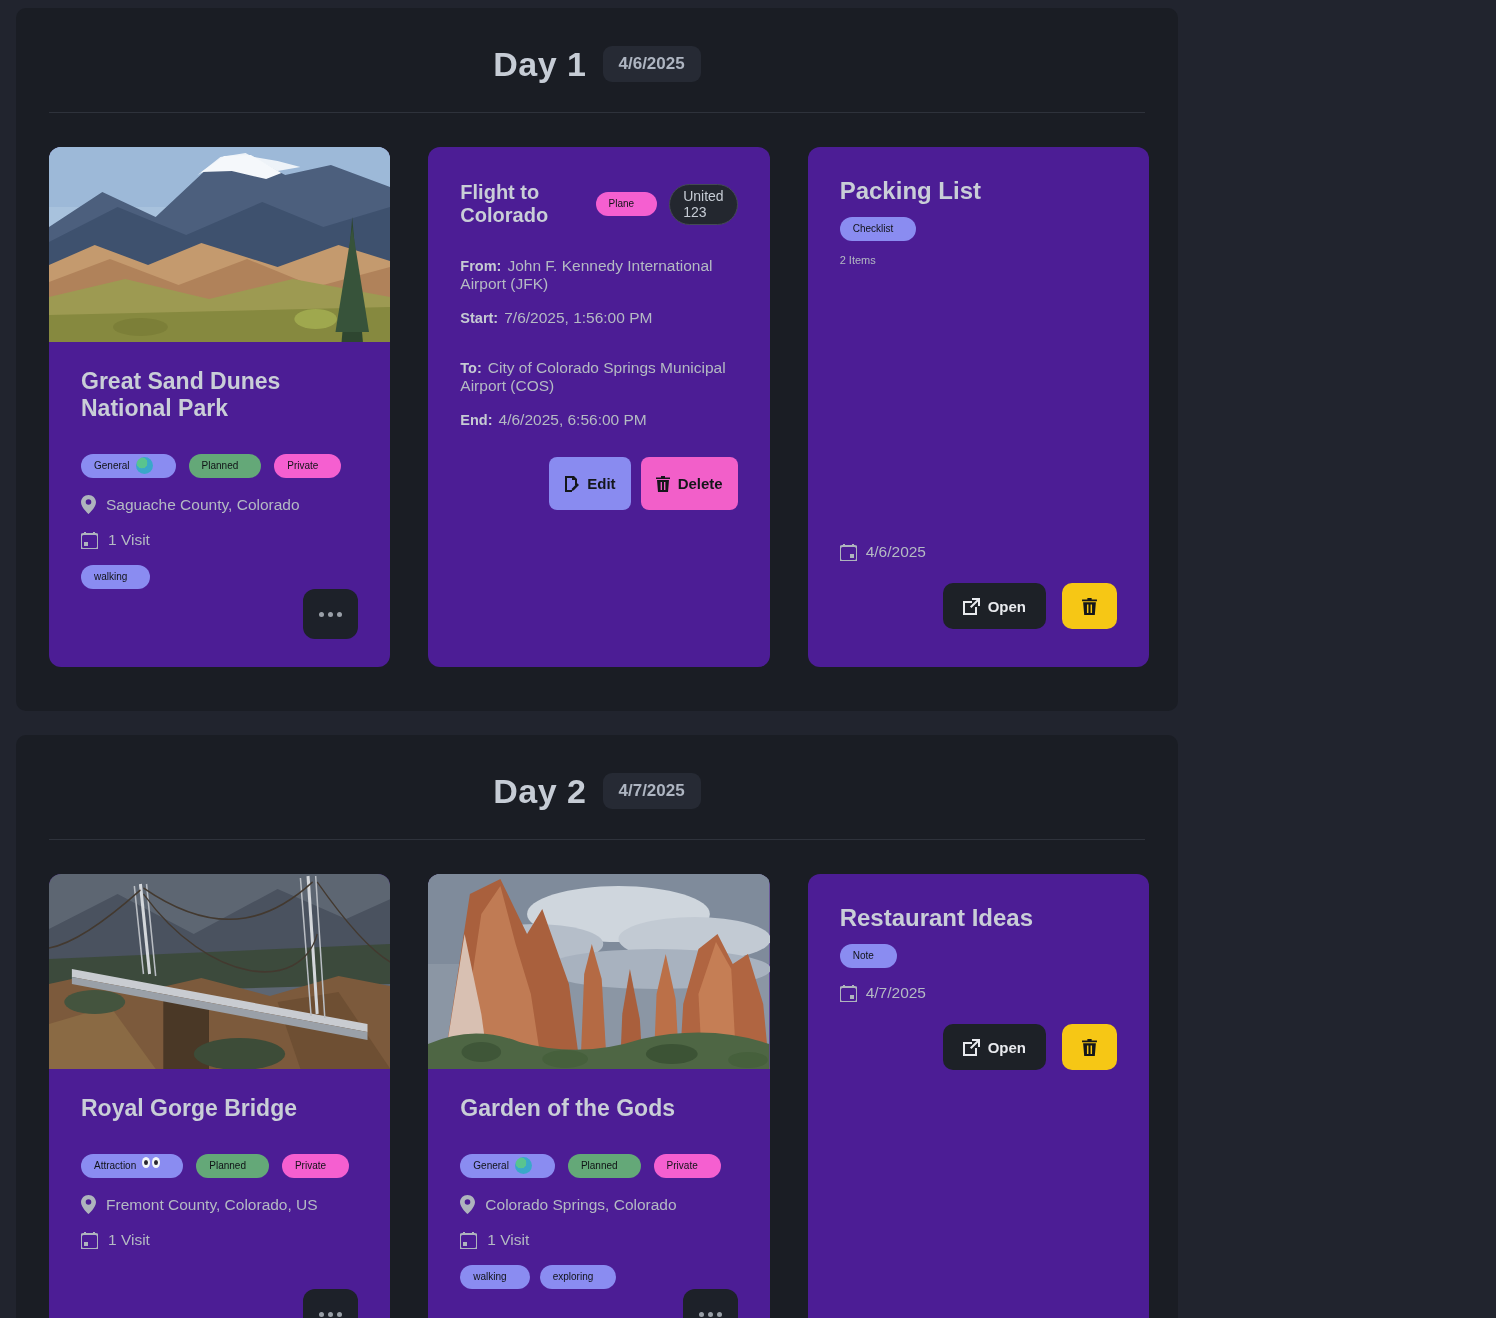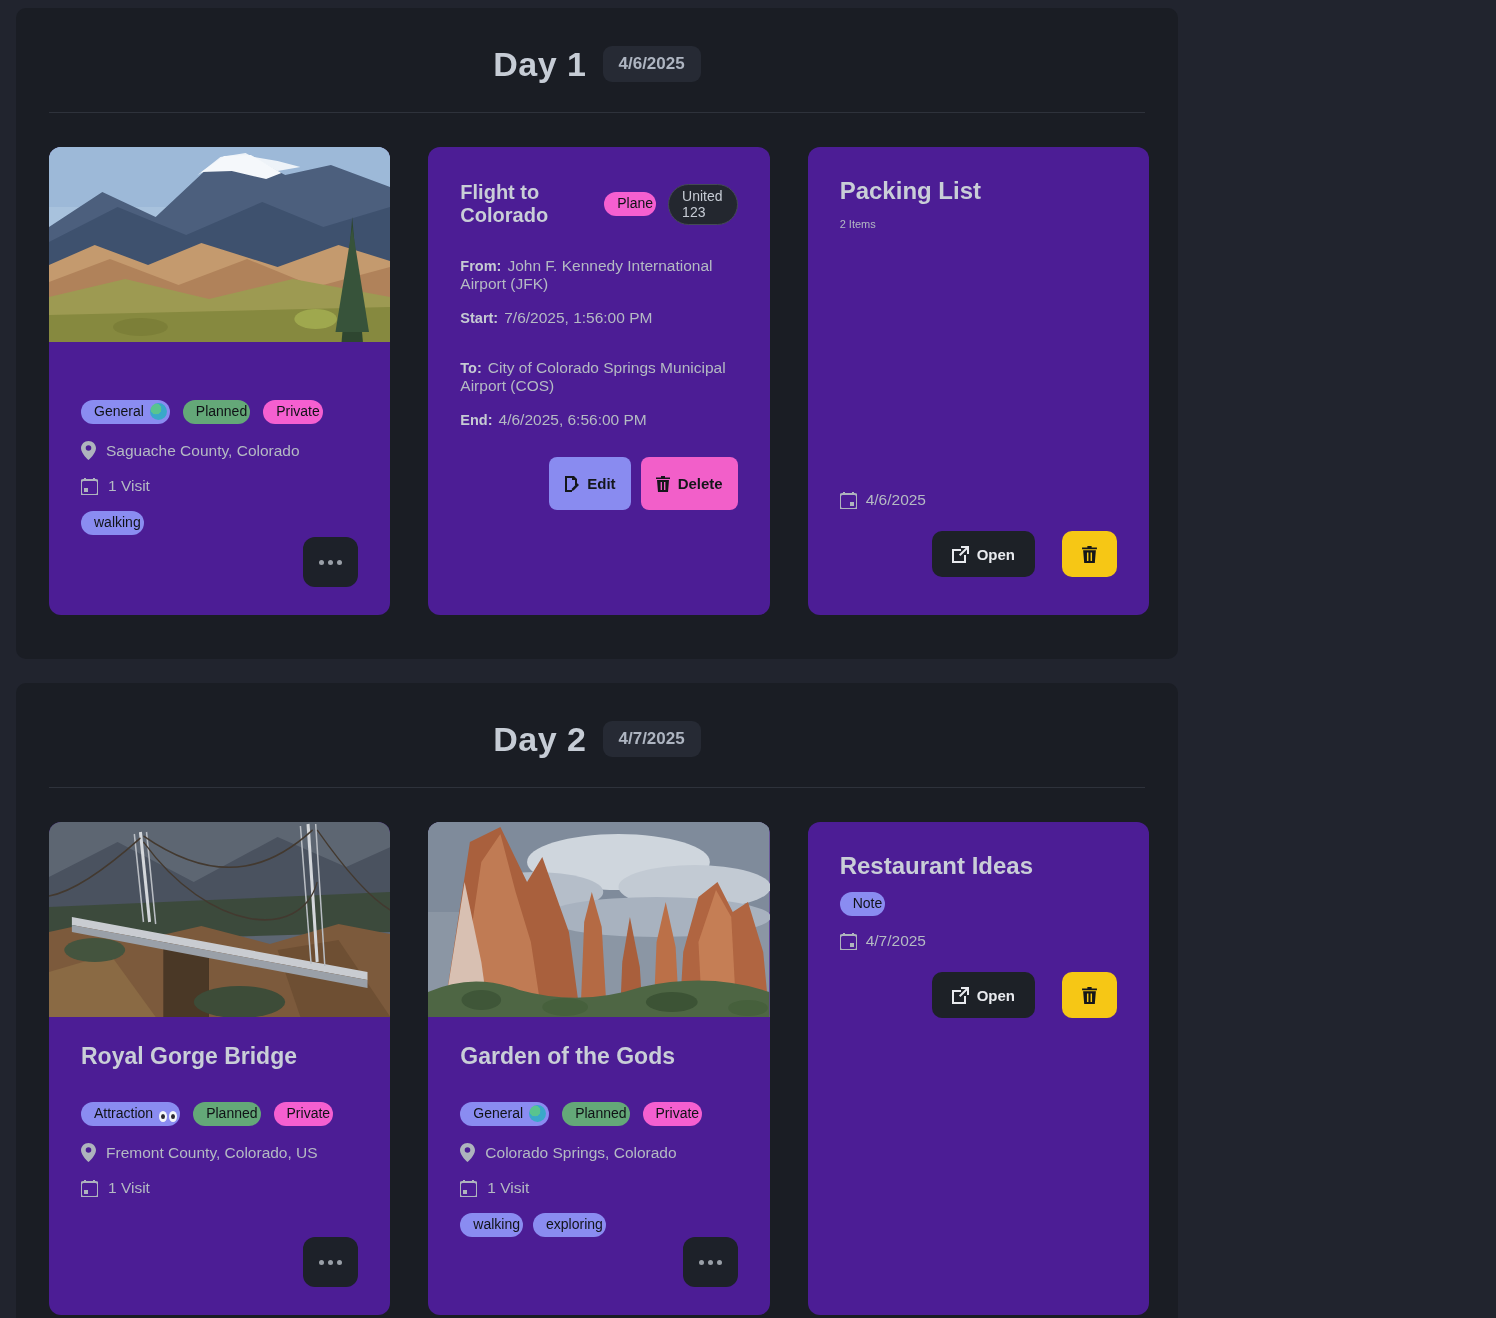--- a/index.html
+++ b/index.html
@@ -43,23 +43,23 @@
   }
 
   
   .photo { height:195px; width:100%; display:block; }
   .photo svg { display:block; width:100%; height:195px; }
   .place-body { padding:26px 32px 28px 32px; display:flex; flex-direction:column; flex:1; }
   .card-title { font-size:23px; font-weight:bold; color:#c9ced7; }
   .title-lg { font-size:24px; }
   .tag-row { display:flex; gap:13px; margin-top:32px; flex-wrap:wrap; }
   .pill {
-    display:inline-flex; align-items:flex-end; gap:6px;
-    border-radius:999px; padding:3px 3px 4px 13px;
-    font-size:14px; color:#101216; line-height:17px;
+    display:inline-flex; align-items:flex-start; gap:6px;
+    border-radius:999px; padding:3px 23px 4px 13px;
+    font-size:10px; color:#101216; line-height:17px;
   }
   .pill.purple { background:#8a8cf1; }
   .pill.green  { background:#64a878; }
   .pill.pink   { background:#f55fd0; }
   .meta-row { display:flex; align-items:center; gap:10px; margin-top:17px; color:#b4bac3; font-size:15.5px; }
   .meta-row svg { flex:0 0 auto; }
   .activity-row { display:flex; gap:10px; margin-top:16px; }
   .ellipsis-btn {
     margin-top:auto; align-self:flex-end;
     width:55px; height:50px; border-radius:12px;
@@ -88,21 +88,21 @@
   }
   .btn-edit { background:#898bf0; color:#14161a; padding:18px 15px; }
   .btn-delete { background:#f25fc9; color:#14161a; padding:8px 15px; }
 
   
   .simple-body { padding:30px 32px 38px 32px; display:flex; flex-direction:column; flex:1; }
   .simple-tag-row { margin-top:12px; display:flex; }
   .count-text { margin-top:13px; color:#b4bac3; font-size:11px; }
   .date-row { display:flex; align-items:center; gap:9px; color:#b4bac3; font-size:15.5px; }
   .spacer { flex:1; }
-  .card-actions { display:flex; justify-content:flex-end; gap:27px; margin-top:22px; }
+  .card-actions { display:flex; justify-content:flex-end; gap:16px; margin-top:22px; }
   .btn-open { background:#1d2127; color:#e8eaee; padding:12px 20px; border-radius:10px; font-size:15px; }
   .btn-trash { background:#f6c715; border:none; border-radius:10px; width:55px; height:46px;
                display:inline-flex; align-items:center; justify-content:center; cursor:pointer; }
   .note-body .date-row { margin-top:16px; }
 
   
   .globe-dot {
     width:17px; height:17px; border-radius:50%;
     background: radial-gradient(circle at 35% 35%, #59c48f 0 34%, #3aa8c9 36% 100%);
     display:inline-block;
@@ -145,20 +145,21 @@
             <path d="M0 135 L80 112 L170 138 L260 112 L350 140 L448 120 L448 175 L0 175 Z" fill="#b0825a"></path>
             <path d="M0 150 L100 132 L210 152 L320 132 L448 150 L448 195 L0 195 Z" fill="#9d9a52"></path>
             <path d="M0 168 L448 160 L448 195 L0 195 Z" fill="#86893f"></path>
             <path d="M398 70 L412 195 L384 195 Z" fill="#2e4630"></path>
             <path d="M398 80 L420 185 L376 185 Z" fill="#37533a"></path>
             <ellipse cx="350" cy="172" rx="28" ry="10" fill="#9fa84e"></ellipse>
             <ellipse cx="120" cy="180" rx="36" ry="9" fill="#7c7f38"></ellipse>
           </svg>
         </div>
         <div class="place-body">
+          <h3 class="card-title">Great Sand Dunes National Park</h3>
           <div class="tag-row">
             <span class="pill purple">
               <span>General</span>
               <span class="globe-dot"></span>
             </span>
             <span class="pill green">
               <span>Planned</span>
             </span>
             <span class="pill pink">
               <span>Private</span>
@@ -229,20 +230,25 @@
                 </svg>
               <span>Delete</span>
             </button>
           </div>
         </div>
       </article>
 
       <article class="card">
         <div class="simple-body">
           <h3 class="card-title title-lg">Packing List</h3>
+          <div class="simple-tag-row">
+            <span class="pill purple">
+              <span>Checklist</span>
+            </span>
+          </div>
           <div class="count-text">2 Items</div>
           <div class="spacer"></div>
           <div class="date-row">
             <svg width="17" height="17" viewBox="0 0 17 17">
                 <path d="M3 0h2v3H3zM12 0h2v3h-2z" fill="#aeb4bd"></path>
                 <rect x="0" y="2" width="17" height="15" rx="2.5" fill="none" stroke="#aeb4bd" stroke-width="2"></rect>
                 <rect x="10" y="10" width="4" height="4" fill="#aeb4bd"></rect>
               </svg>
             <span>4/6/2025</span>
           </div>

